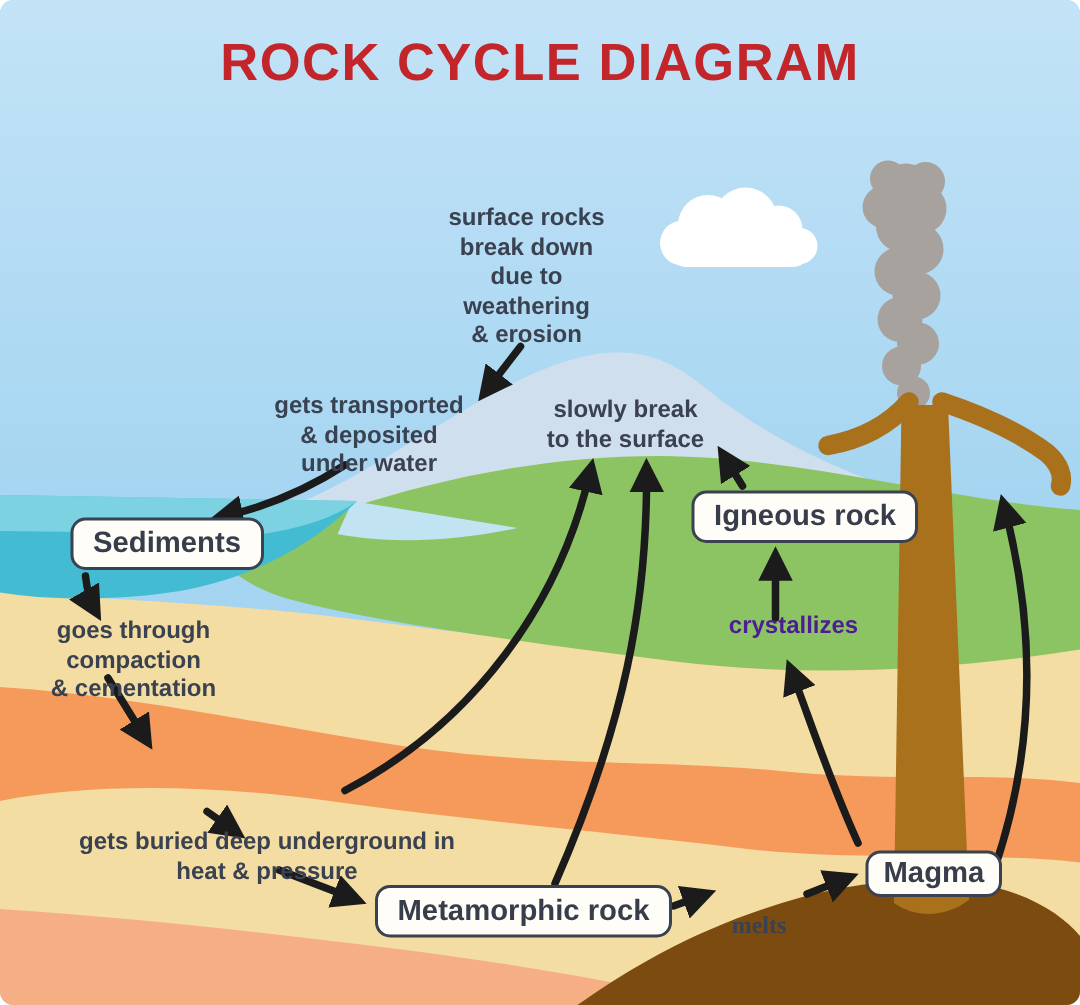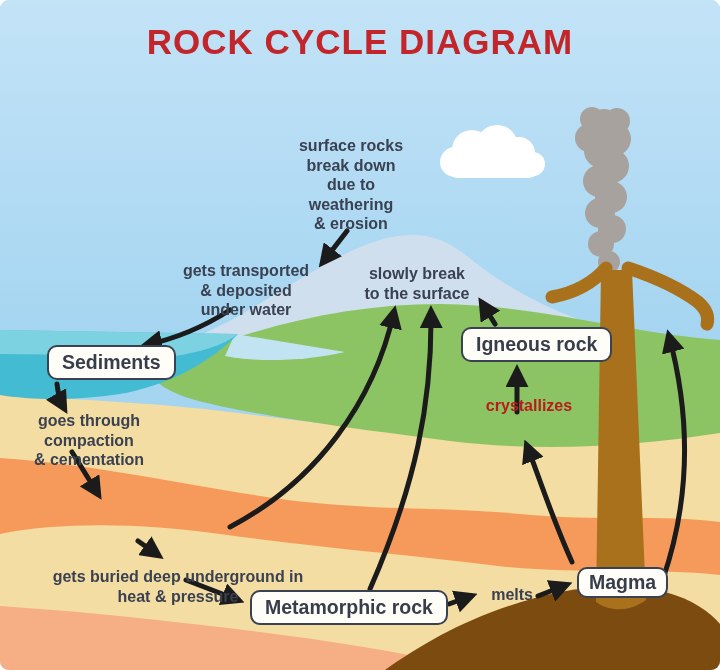--- a/index.html
+++ b/index.html
@@ -7,23 +7,23 @@
   .scene{position:relative;width:720px;height:670px;border-radius:9px;overflow:hidden;background:#a9d6f2;}
   .scene svg{position:absolute;inset:0;display:block;}
   .title{position:absolute;top:22px;left:0;right:0;text-align:center;
          font-size:35px;font-weight:800;letter-spacing:1px;color:#c2262b;}
   .ann{position:absolute;color:#3a4150;font-weight:bold;font-size:16px;
        line-height:1.22;text-align:center;white-space:pre-line;}
   #ann-weathering{left:278px;top:136px;width:146px;}
   #ann-transported{left:162px;top:261px;width:168px;}
   #ann-forced{left:342px;top:264px;width:150px;}
   #ann-compaction{left:10px;top:411px;width:158px;}
-  #ann-buried{left:28px;top:552px;width:300px;margin-top:15px;}
-  #ann-melts{left:479px;top:585px;width:54px;text-align:right;}
-  #ann-crystallizes{left:476px;top:396px;width:106px;color:#b91c1c;}
+  #ann-buried{left:28px;top:552px;width:300px;}
+  #ann-melts{left:479px;top:608px;width:54px;text-align:center;font-family:Liberation Serif, serif;}
+  #ann-crystallizes{left:476px;top:408px;width:106px;color:#4c1d95;}
   .node{position:absolute;background:#fffdf7;border:2.5px solid #3a4150;border-radius:10px;
         padding:4px 13px;font-size:19.5px;font-weight:bold;color:#373d4b;white-space:nowrap;}
   #node-sediments{left:11px;top:345px;margin-left:36px;}
   #node-sedimentary{left:35px;top:500px;}
   #node-metamorphic{left:250px;top:590px;}
   #node-igneous{left:461px;top:327px;}
   #node-magma{left:577px;top:567px;padding:2px 10px;}
 </style>
 </head>
 <body>

